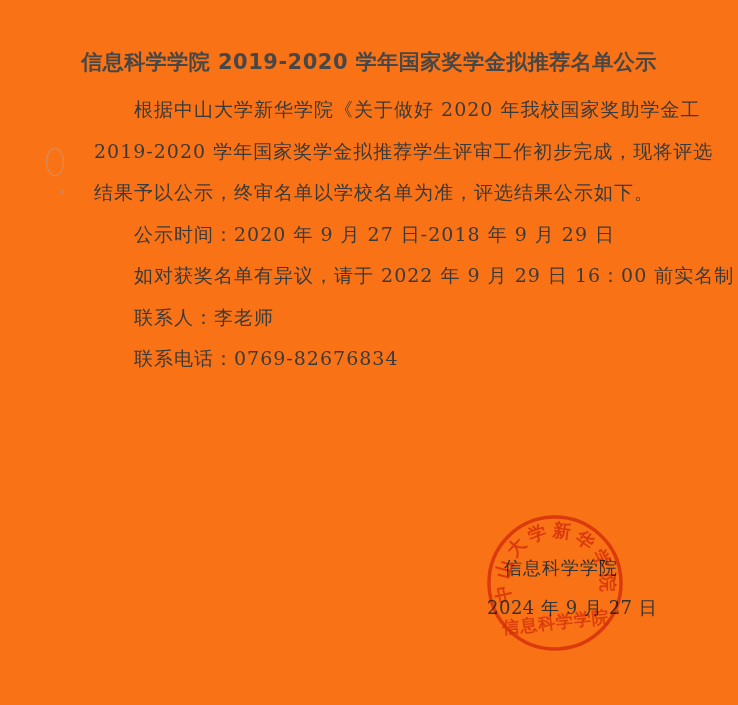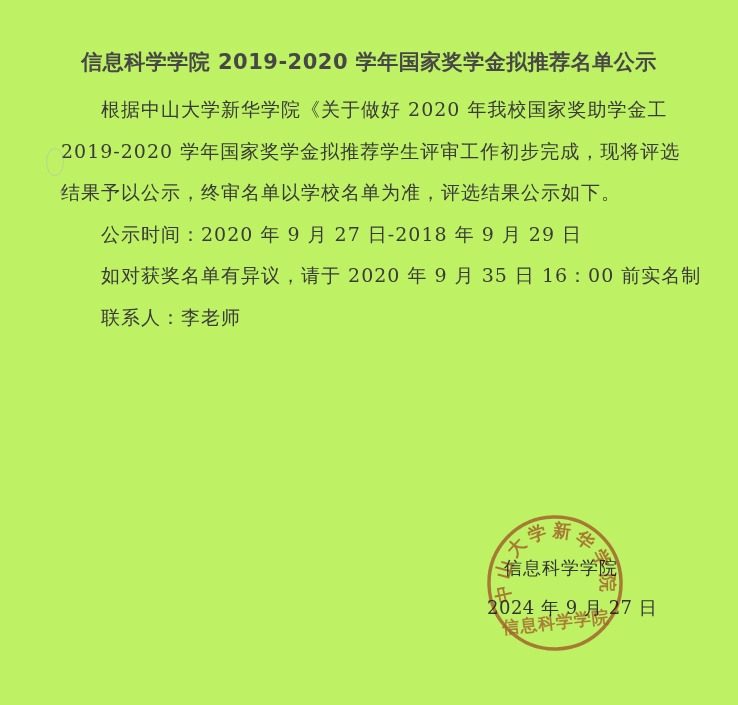--- a/index.html
+++ b/index.html
@@ -4,42 +4,42 @@
 <style>
   html, body {
     margin: 0;
     padding: 0;
     background: #ffffff;
   }
   .page {
     position: relative;
     width: 738px;
     height: 705px;
-    background: #bef264;
+    background: #f97316;
     overflow: hidden;
     font-family: "DejaVu Serif", serif;
     color: #3a3a3a;
   }
   .doc-title {
     position: absolute;
     top: 48px;
     left: 0;
     width: 100%;
     text-align: center;
     font-family: "DejaVu Sans", sans-serif;
     font-weight: 700;
     font-size: 21px;
     color: #474747;
     letter-spacing: 0.5px;
     white-space: nowrap;
   }
   .body-text {
     position: absolute;
     top: 89px;
-    left: 61px;
+    left: 94px;
     right: 50px;
   }
   .text-line {
     line-height: 41.5px;
     font-size: 19px;
     letter-spacing: 1px;
     white-space: nowrap;
     color: #3a3a3a;
   }
   .text-line.indent { padding-left: 40px; }
@@ -120,22 +120,23 @@
 
 <div class="page">
 
   <div class="doc-title">信息科学学院 2019-2020 学年国家奖学金拟推荐名单公示</div>
 
   <div class="body-text">
     <div class="text-line indent">根据中山大学新华学院《关于做好 2020 年我校国家奖助学金工</div>
     <div class="text-line">2019-2020 学年国家奖学金拟推荐学生评审工作初步完成，现将评选</div>
     <div class="text-line">结果予以公示，终审名单以学校名单为准，评选结果公示如下。</div>
     <div class="text-line indent">公示时间：2020 年 9 月 27 日-2018 年 9 月 29 日</div>
-    <div class="text-line indent">如对获奖名单有异议，请于 2020 年 9 月 35 日 16：00 前实名制</div>
+    <div class="text-line indent">如对获奖名单有异议，请于 2022 年 9 月 29 日 16：00 前实名制</div>
     <div class="text-line indent">联系人：李老师</div>
+    <div class="text-line indent">联系电话：0769-82676834</div>
   </div>
 
   <div class="signature-department">信息科学学院</div>
   <div class="signature-date">2024 年 9 月 27 日</div>
 
   <svg class="seal-svg" viewBox="0 0 140 140">
     <g transform="rotate(-2 70 69)">
       <circle class="seal-ring" cx="70" cy="69" r="66"></circle>
       <g id="seal-arc">
           <text x="17.8" y="78.2" transform="rotate(260.0 17.8 78.2)" class="seal-arc-char">中</text>

